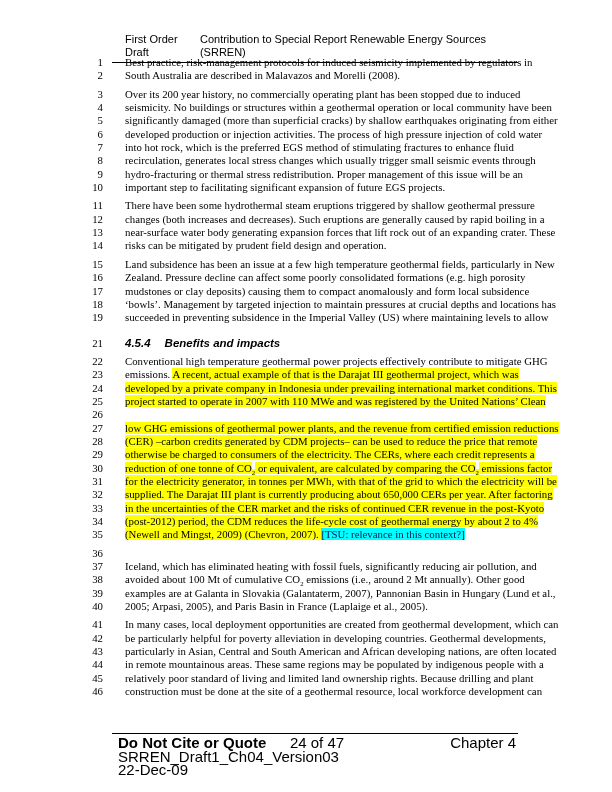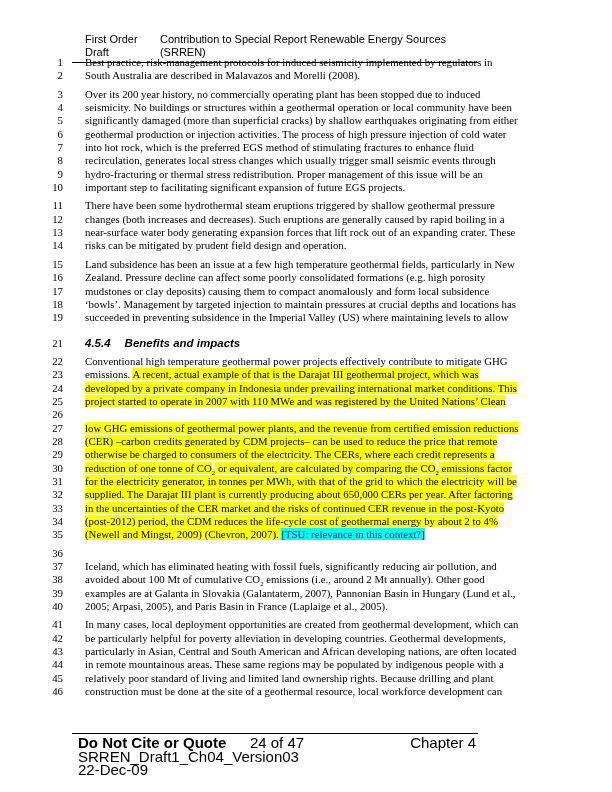--- a/index.html
+++ b/index.html
@@ -4,20 +4,21 @@
 <style>
   html, body { margin: 0; padding: 0; background: #ffffff; }
   .page {
     position: relative;
     width: 548px;
     height: 792px;
     background: #ffffff;
     overflow: hidden;
     font-family: "Liberation Serif", serif;
     color: #000000;
+    margin-left: 40px;
   }
   
   .header {
     position: absolute;
     top: 33px;
     left: 72px;
     right: 70px;
     border-bottom: 1.4px solid #000;
     padding: 0 2px 3px 13px;
     display: flex;
@@ -111,21 +112,21 @@
         <div class="line">
           <span class="num">4</span>
           <span class="text"><span>seismicity. No buildings or structures within a geothermal operation or local community have been</span></span>
         </div>
         <div class="line">
           <span class="num">5</span>
           <span class="text"><span>significantly damaged (more than superficial cracks) by shallow earthquakes originating from either</span></span>
         </div>
         <div class="line">
           <span class="num">6</span>
-          <span class="text"><span>geothermal production or injection activities. The process of high pressure injection of cold water</span></span>
+          <span class="text"><span>developed production or injection activities. The process of high pressure injection of cold water</span></span>
         </div>
         <div class="line">
           <span class="num">7</span>
           <span class="text"><span>into hot rock, which is the preferred EGS method of stimulating fractures to enhance fluid</span></span>
         </div>
         <div class="line">
           <span class="num">8</span>
           <span class="text"><span>recirculation, generates local stress changes which usually trigger small seismic events through</span></span>
         </div>
         <div class="line">

